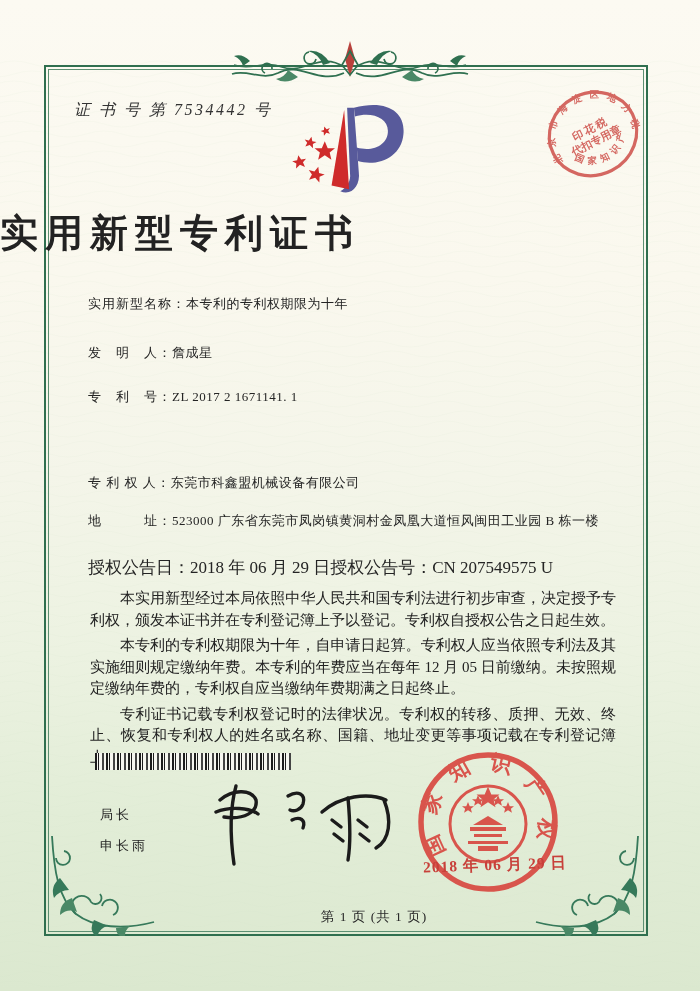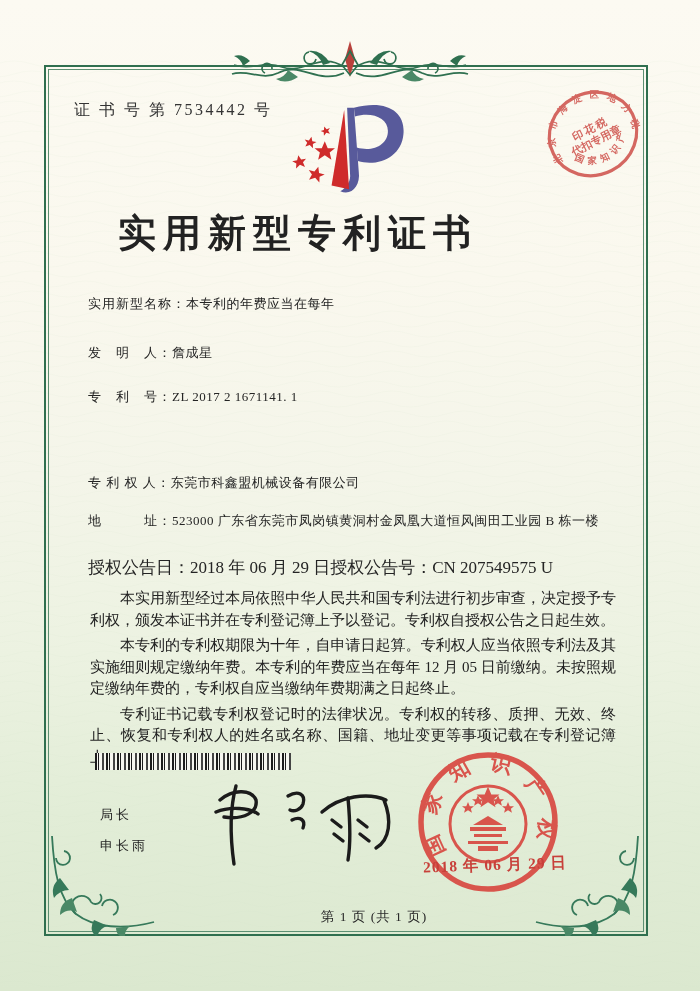--- a/index.html
+++ b/index.html
@@ -8,22 +8,22 @@
     background:linear-gradient(180deg,#fcfaf2 0%,#faf8ee 28%,#f4f5e9 48%,#ecf2e1 66%,#e2edd7 82%,#dbe8cf 100%);
     font-family:"Liberation Serif","DejaVu Serif",serif;color:#2b2b2b;
   }
   .abs{position:absolute;}
   svg{display:block;}
   
   .frame{position:absolute;left:44px;top:65px;width:600px;height:867px;
     border:2.5px solid #2f6f4f;}
   .frame-inner{position:absolute;left:2px;top:2px;right:2px;bottom:2px;border:1px solid #5c8f72;}
   
-  .certno{left:74px;top:100px;font-size:16px;letter-spacing:2.5px;color:#333;}
-  .title{left:0;top:208px;width:596px;text-align:center;font-size:38px;font-weight:bold;
+  .certno{left:74px;top:100px;font-size:16px;letter-spacing:2.5px;color:#333;font-style:italic;}
+  .title{left:0;top:208px;width:596px;text-align:left;font-size:38px;font-weight:bold;
     letter-spacing:7px;color:#222;}
   .row{left:88px;width:545px;display:flex;font-size:13px;line-height:24px;color:#242424;}
   .row .lab{white-space:pre;flex:0 0 auto;letter-spacing:1px;}
   .row .val{letter-spacing:.5px;}
   .grant{left:88px;width:545px;display:flex;justify-content:flex-start;font-size:17px;color:#242424;}
   .paras{left:86px;top:584px;width:534px;font-size:15px;line-height:21.5px;text-align:justify;color:#222;}
   .paras p{margin:4px;text-indent:2em;}
   .barcode{left:95px;top:753px;width:196px;height:17px;background:
     repeating-linear-gradient(90deg,#1c1c1c 0 2px,#f6f6f0 2px 3px,#1c1c1c 3px 4px,#f6f6f0 4px 7px,#444 7px 9px,#f6f6f0 9px 11px);}
   .director{left:100px;top:806px;font-size:13px;letter-spacing:3px;color:#1f1f1f;}
@@ -196,21 +196,21 @@
     <use href="#lstar" transform="translate(28,42) scale(0.62) rotate(12)" fill="#cf2b2b"></use>
     <use href="#lstar" transform="translate(17,62) scale(0.72) rotate(-10)" fill="#cf2b2b"></use>
     <use href="#lstar" transform="translate(43,51) scale(1.05)" fill="#cf2b2b"></use>
     <use href="#lstar" transform="translate(34,75) scale(0.85) rotate(16)" fill="#cf2b2b"></use>
   </svg>
 
   <div class="abs title">实用新型专利证书</div>
 
   <div class="abs row" style="top:292px">
     <span class="lab">实用新型名称：</span>
-    <span class="val">本专利的年费应当在每年</span>
+    <span class="val">本专利的专利权期限为十年</span>
   </div>
   <div class="abs row" style="top:341px">
     <span class="lab">发　明　人：</span>
     <span class="val">詹成星</span>
   </div>
   <div class="abs row" style="top:385px">
     <span class="lab">专　利　号：</span>
     <span class="val">ZL 2017 2 1671141. 1</span>
   </div>
   <div class="abs row" style="top:471px">

